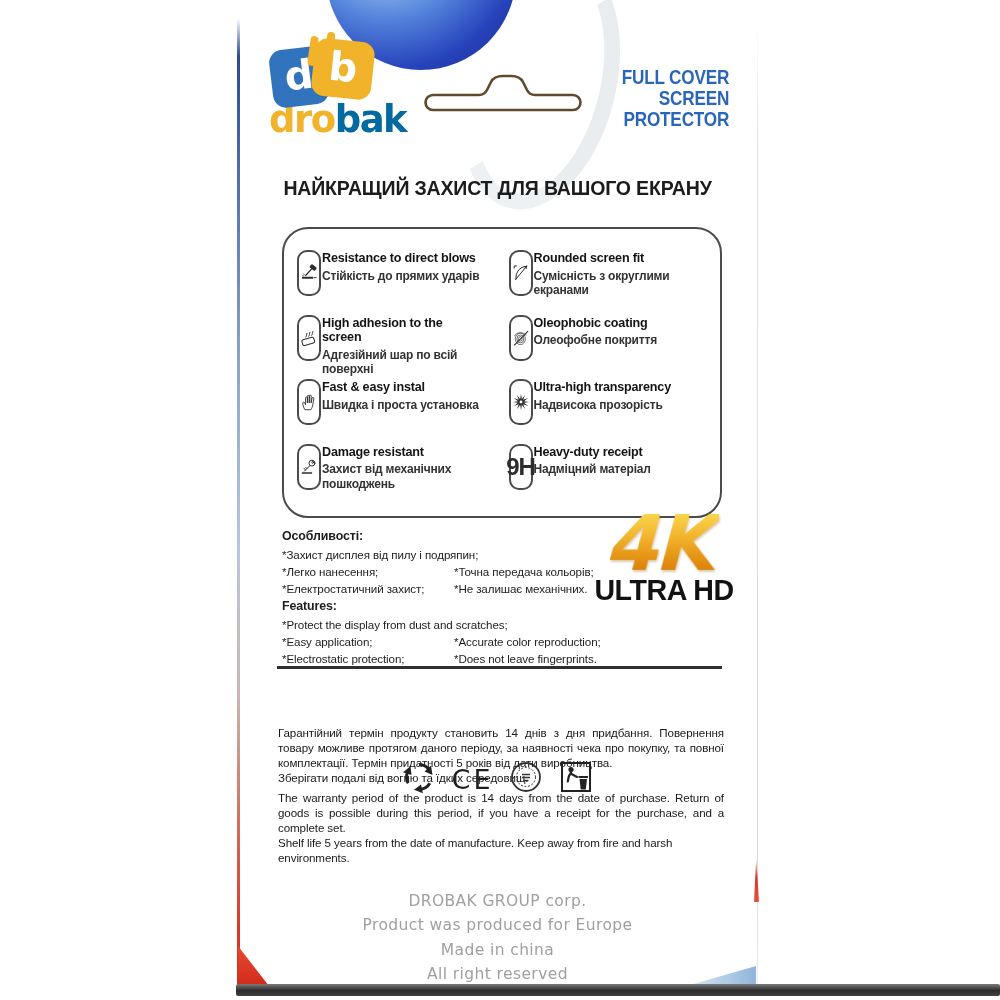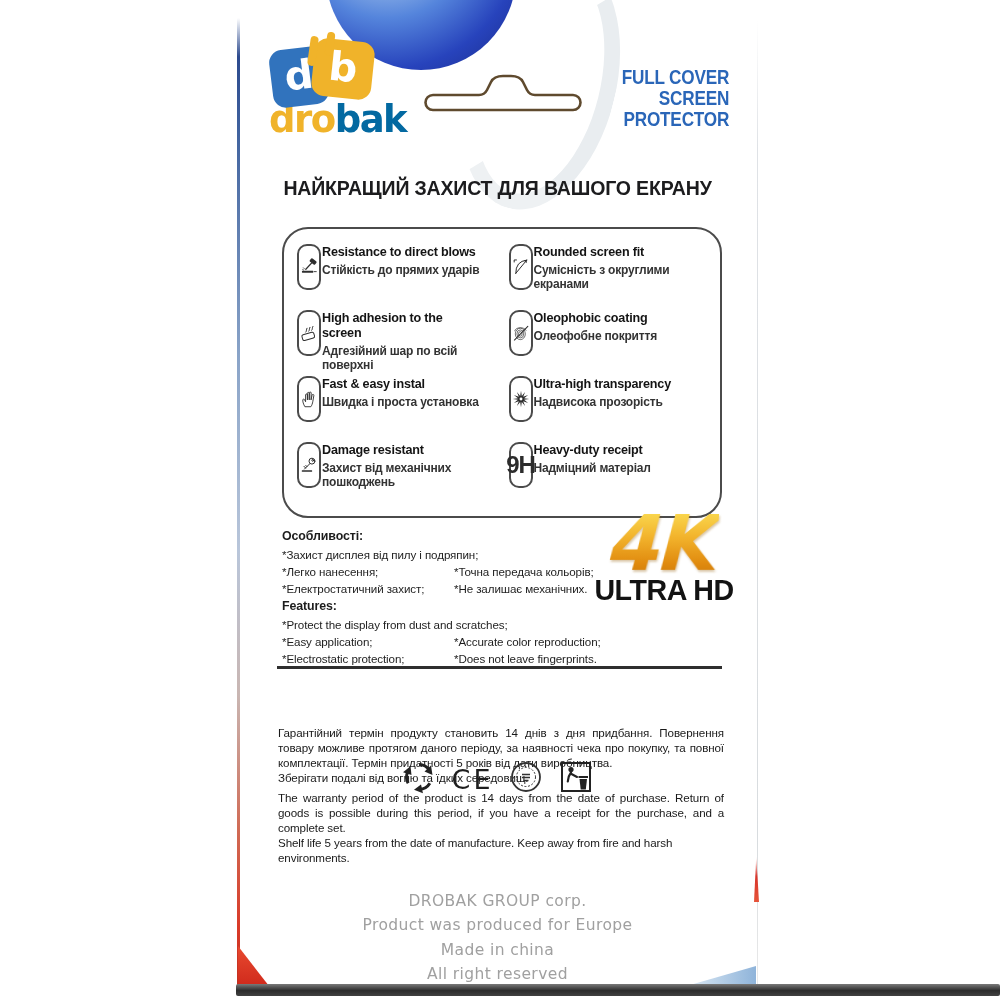--- a/index.html
+++ b/index.html
@@ -76,21 +76,21 @@
   }
   .tagline{
     position:absolute;left:0;right:0;top:176px;text-align:center;color:#1c1c1e;
     font-size:21px;font-weight:800;letter-spacing:-.2px;white-space:nowrap;
     transform:scaleX(.93);transform-origin:center top;
   }
   
   .fbox{
     position:absolute;left:44px;top:227px;width:440px;height:291px;box-sizing:border-box;
     border:2.5px solid #4b4b4b;border-radius:26px;
-    padding:15px 4px 8px 13px;
+    padding:21px 4px 8px 13px;
     display:grid;grid-template-columns:1fr 1fr;grid-template-rows:repeat(4,1fr);
     grid-auto-flow:column;column-gap:4px;
   }
   .fitem{display:flex;align-items:flex-start;}
   .ficon{
     flex:none;width:24px;height:46px;box-sizing:border-box;border:2.2px solid #4b4b4b;
     border-radius:10px;background:#fff;display:flex;align-items:center;justify-content:center;
     margin-right:1px;
   }
   .ftext{padding-top:1px;width:158px;}

